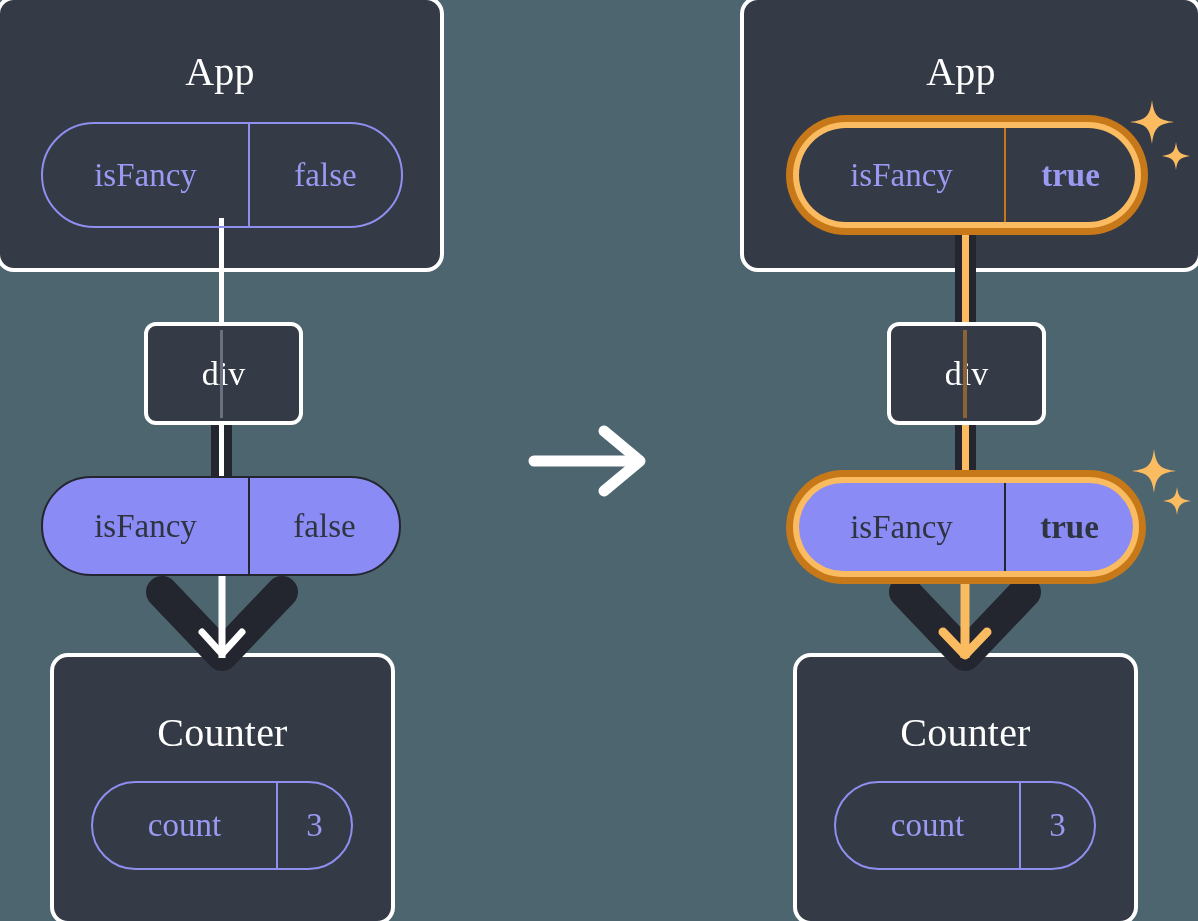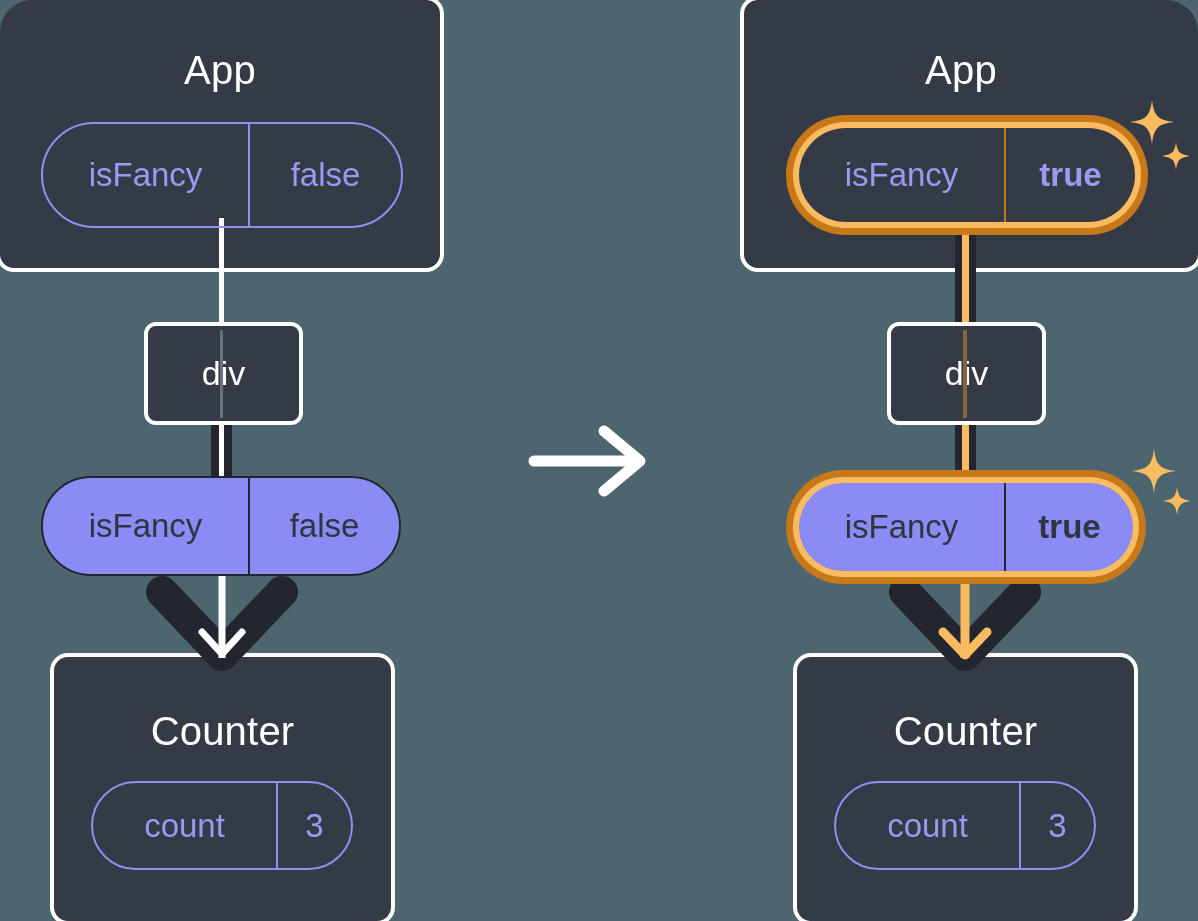--- a/index.html
+++ b/index.html
@@ -5,23 +5,22 @@
   html, body {
     margin: 0;
     padding: 0;
     background: #4d656e;
   }
   #stage {
     position: relative;
     width: 1198px;
     height: 921px;
     background: #4d656e;
-    font-family: Liberation Sans, sans-serif;
+    font-family: Liberation Serif, serif;
     overflow: hidden;
-    border-radius: 32px;
   }
 
   
   .card {
     position: absolute;
     background: #343a46;
     border: 4px solid #ffffff;
     border-radius: 18px;
     box-sizing: border-box;
   }

